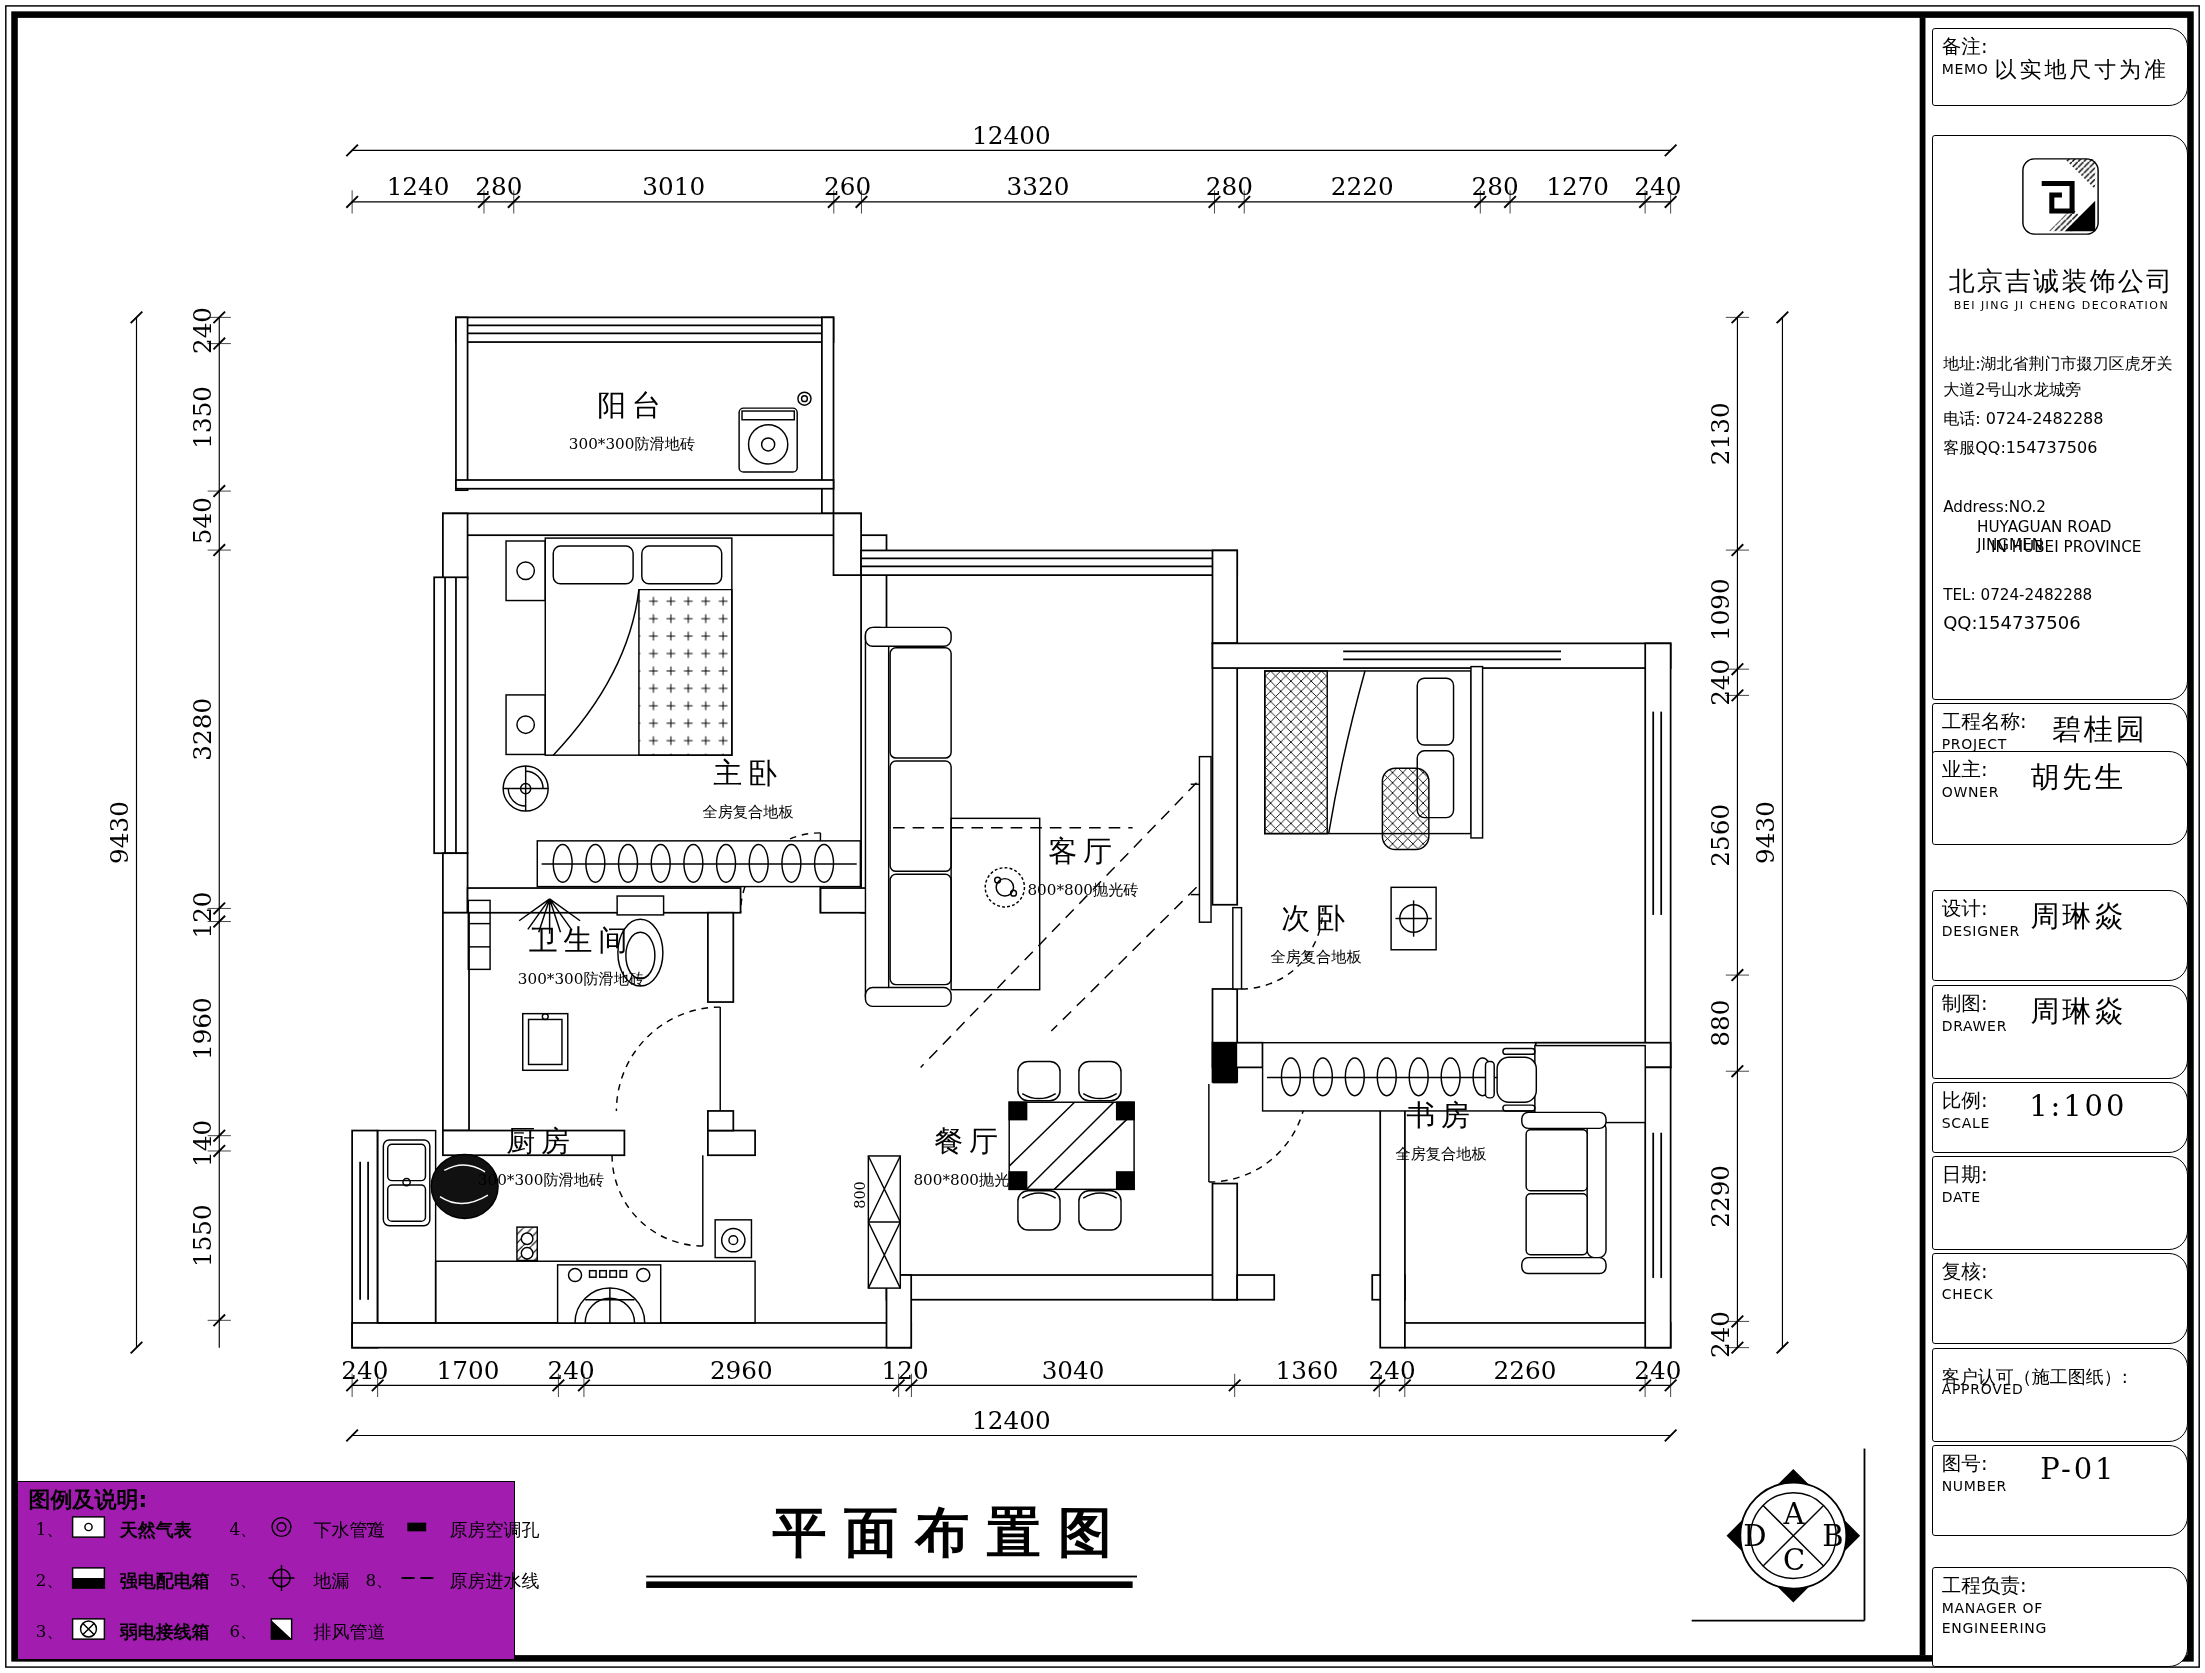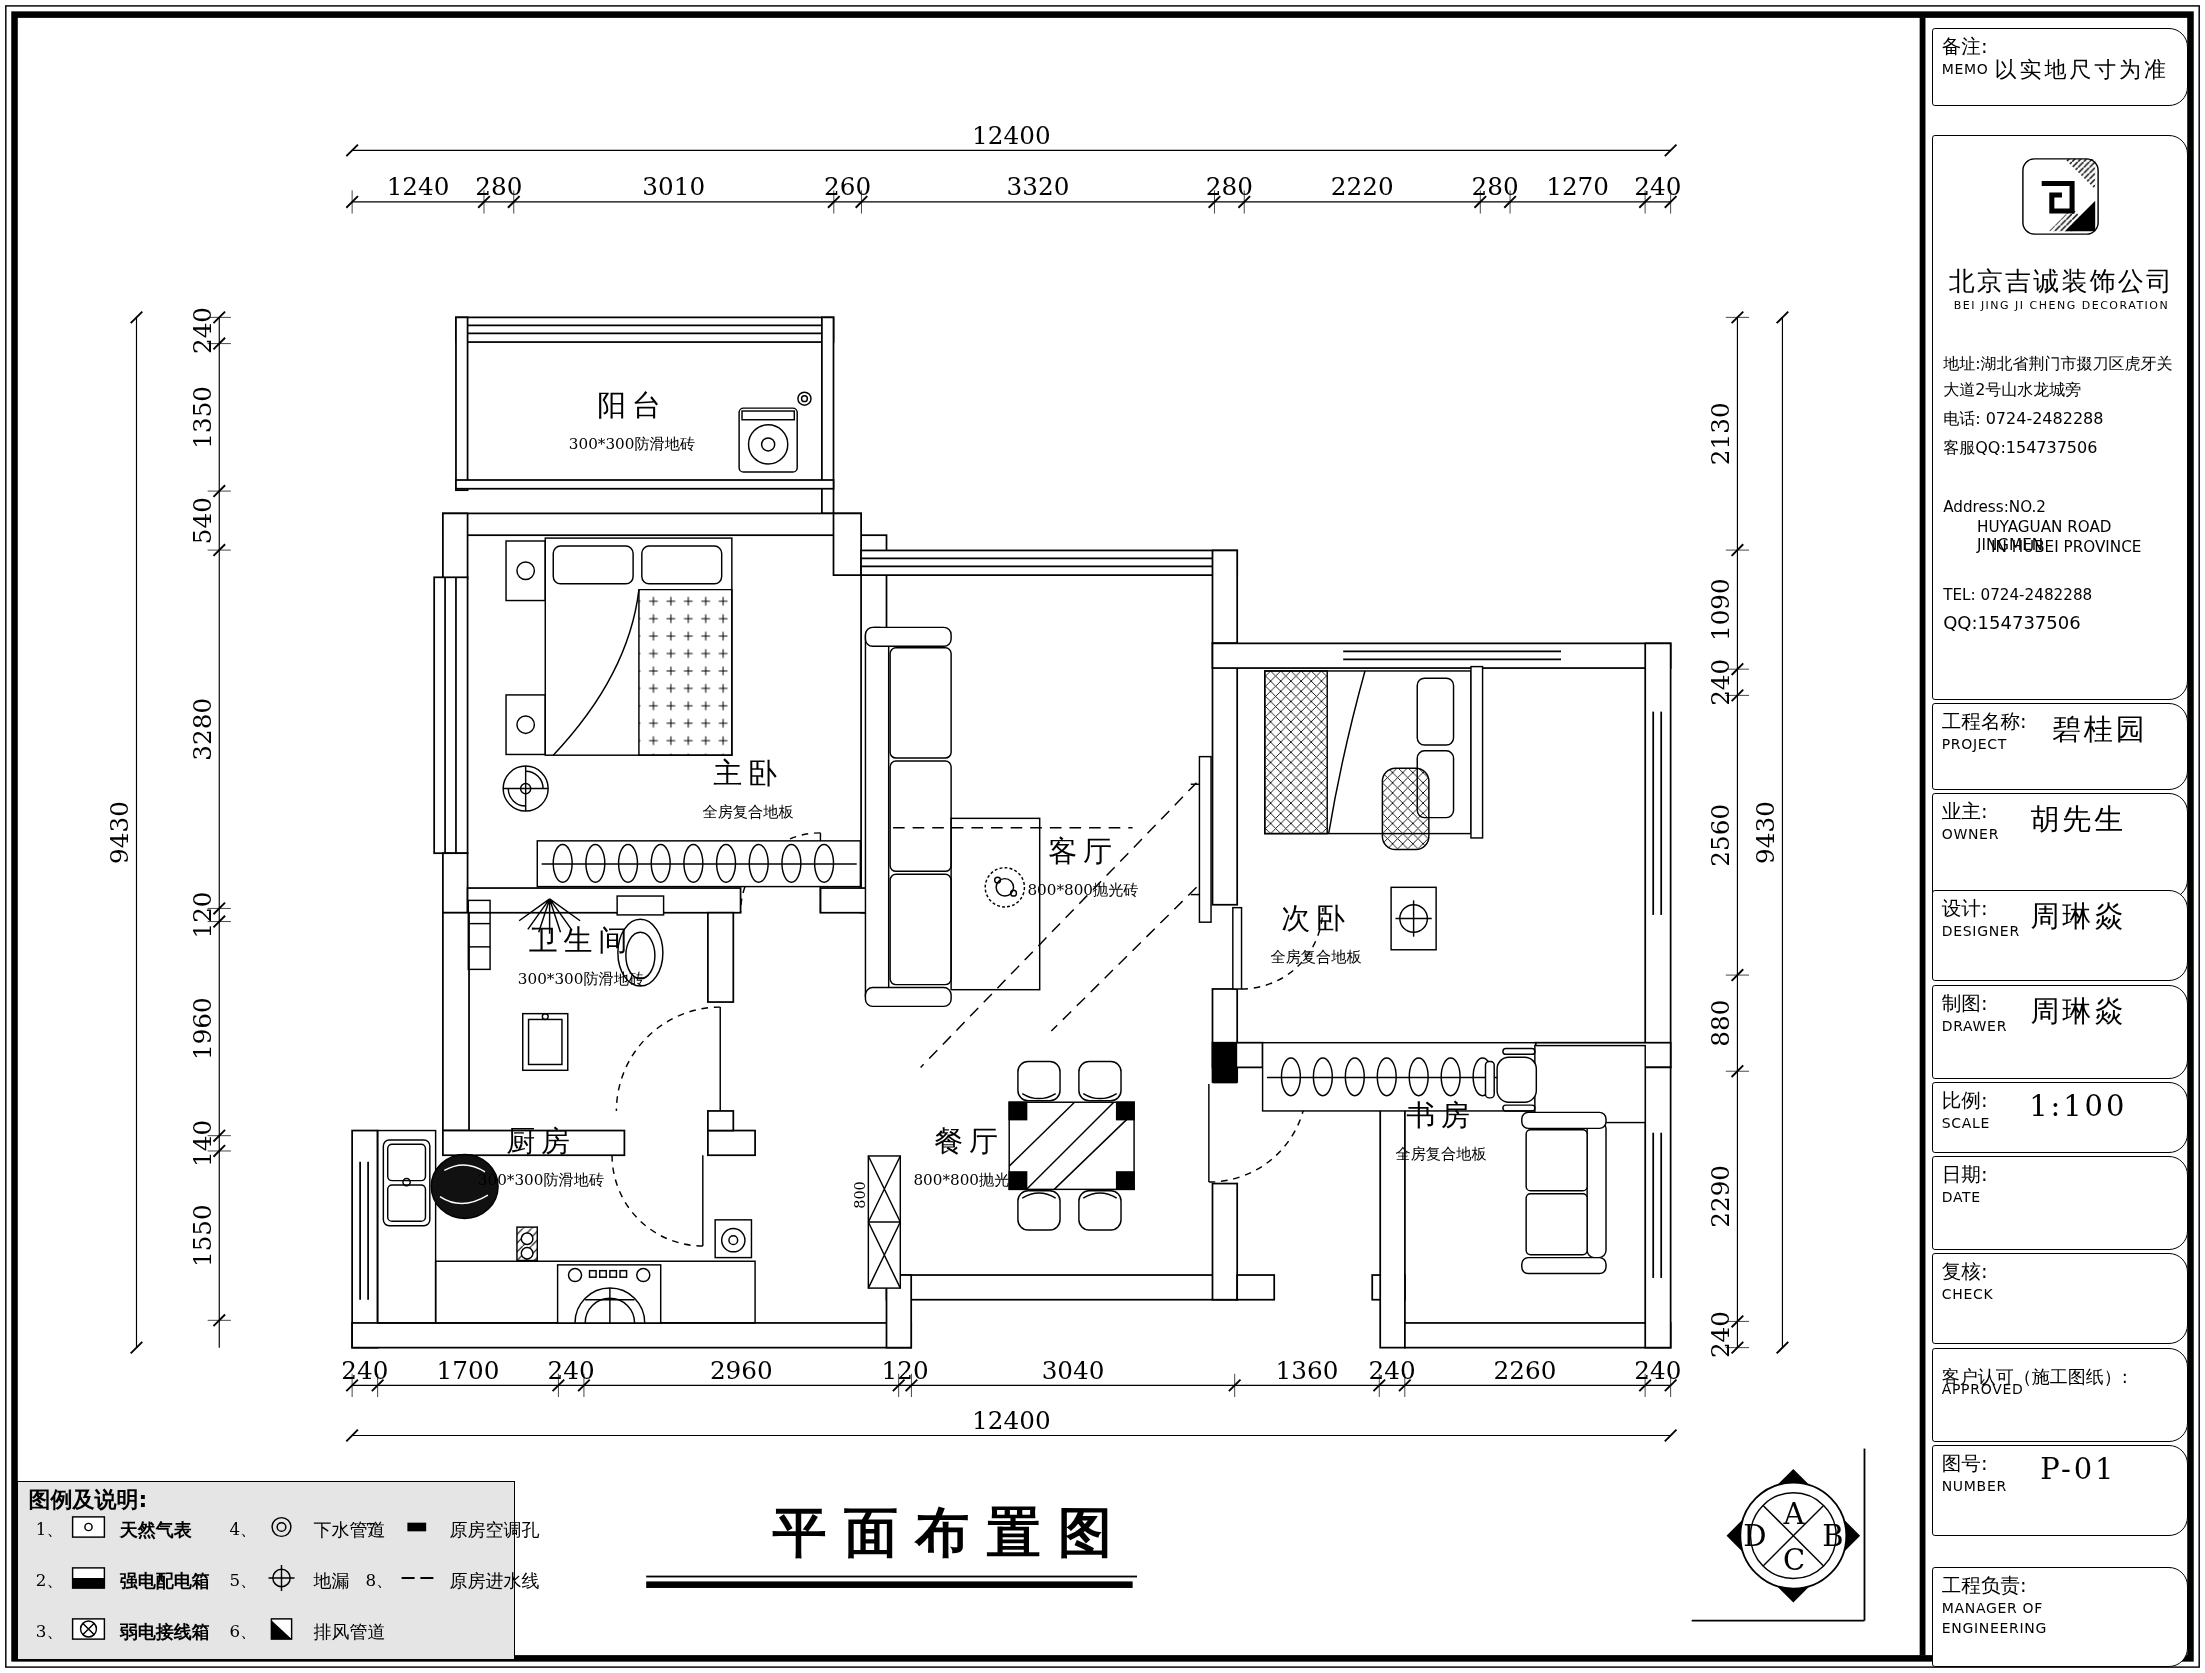--- a/index.html
+++ b/index.html
@@ -11,21 +11,21 @@
   .room-name{font-size:29px;font-family:"DejaVu Serif",serif;letter-spacing:5.8px;}
   .room-floor{font-size:15.2px;font-family:"DejaVu Serif",serif;margin-top:8px;}
   
   .tb-box{position:absolute;left:1932px;width:256px;border:1.5px solid #000;border-radius:2.9px 19px 19px 2.9px;background:#fff;box-sizing:border-box;}
   .tb-label-cn{position:absolute;left:8.7px;top:4.4px;font-size:19.6px;}
   .tb-label-en{position:absolute;left:8.7px;top:32px;font-size:14px;letter-spacing:0.7px;font-family:"DejaVu Sans",sans-serif;}
   .tb-value{position:absolute;left:51px;right:14.5px;top:5.8px;text-align:center;font-size:29px;letter-spacing:2.9px;font-family:"DejaVu Serif",serif;}
   .company-line{position:absolute;left:10.2px;right:7.3px;font-size:16px;}
   .title-main{position:absolute;left:726px;top:1497px;width:450px;text-align:center;font-size:54px;font-weight:bold;font-family:"DejaVu Serif",serif;letter-spacing:17.4px;}
   
-  .legend-box{position:absolute;left:17.4px;top:1481px;width:498px;height:179px;border:1.5px solid #000;box-sizing:border-box;background:#e5e5e5;}
+  .legend-box{position:absolute;left:17.4px;top:1481px;width:498px;height:179px;border:1.5px solid #000;box-sizing:border-box;background:#a21caf;}
   .legend-title{position:absolute;left:10.2px;top:2.9px;font-size:22px;font-weight:bold;}
   .legend-item{position:absolute;height:29px;}
   .legend-num{position:absolute;left:0;top:4.4px;font-size:16.7px;font-family:"DejaVu Serif",serif;}
   .legend-sym{position:absolute;left:32px;top:0;}
   .legend-label{position:absolute;left:84px;top:3.6px;font-size:18px;font-weight:bold;white-space:nowrap;}
   .legend-label.thin{font-weight:normal;}
   .compass-letter{position:absolute;font-size:29px;font-family:"DejaVu Serif",serif;transform:translate(-50%,-50%);}
   .note-rot{position:absolute;font-size:14.5px;font-family:"DejaVu Serif",serif;transform:rotate(-90deg);}
 </style>
 </head>
@@ -648,21 +648,21 @@
   <div class="company-line" style="top:402px;left:58px;font-size:15.2px;">IN HUBEI PROVINCE</div>
   <div class="company-line" style="top:450px;font-size:15.2px;">TEL: 0724-2482288</div>
   <div class="company-line" style="top:476px;font-size:18px;">QQ:154737506</div>
 </div>
 
 <div class="tb-box" style="top:703px;height:87px;">
   <div class="tb-label-cn">工程名称:</div>
   <div class="tb-label-en">PROJECT</div>
   <div class="tb-value" style="left:94px;">碧桂园</div>
 </div>
-<div class="tb-box" style="top:793px;height:106px;padding-left:22px;">
+<div class="tb-box" style="top:751px;height:94px;padding-left:22px;">
   <div class="tb-label-cn">业主:</div>
   <div class="tb-label-en">OWNER</div>
   <div class="tb-value">胡先生</div>
 </div>
 <div class="tb-box" style="top:890px;height:91px;">
   <div class="tb-label-cn">设计:</div>
   <div class="tb-label-en">DESIGNER</div>
   <div class="tb-value">周琳焱</div>
 </div>
 <div class="tb-box" style="top:985px;height:94px;">

